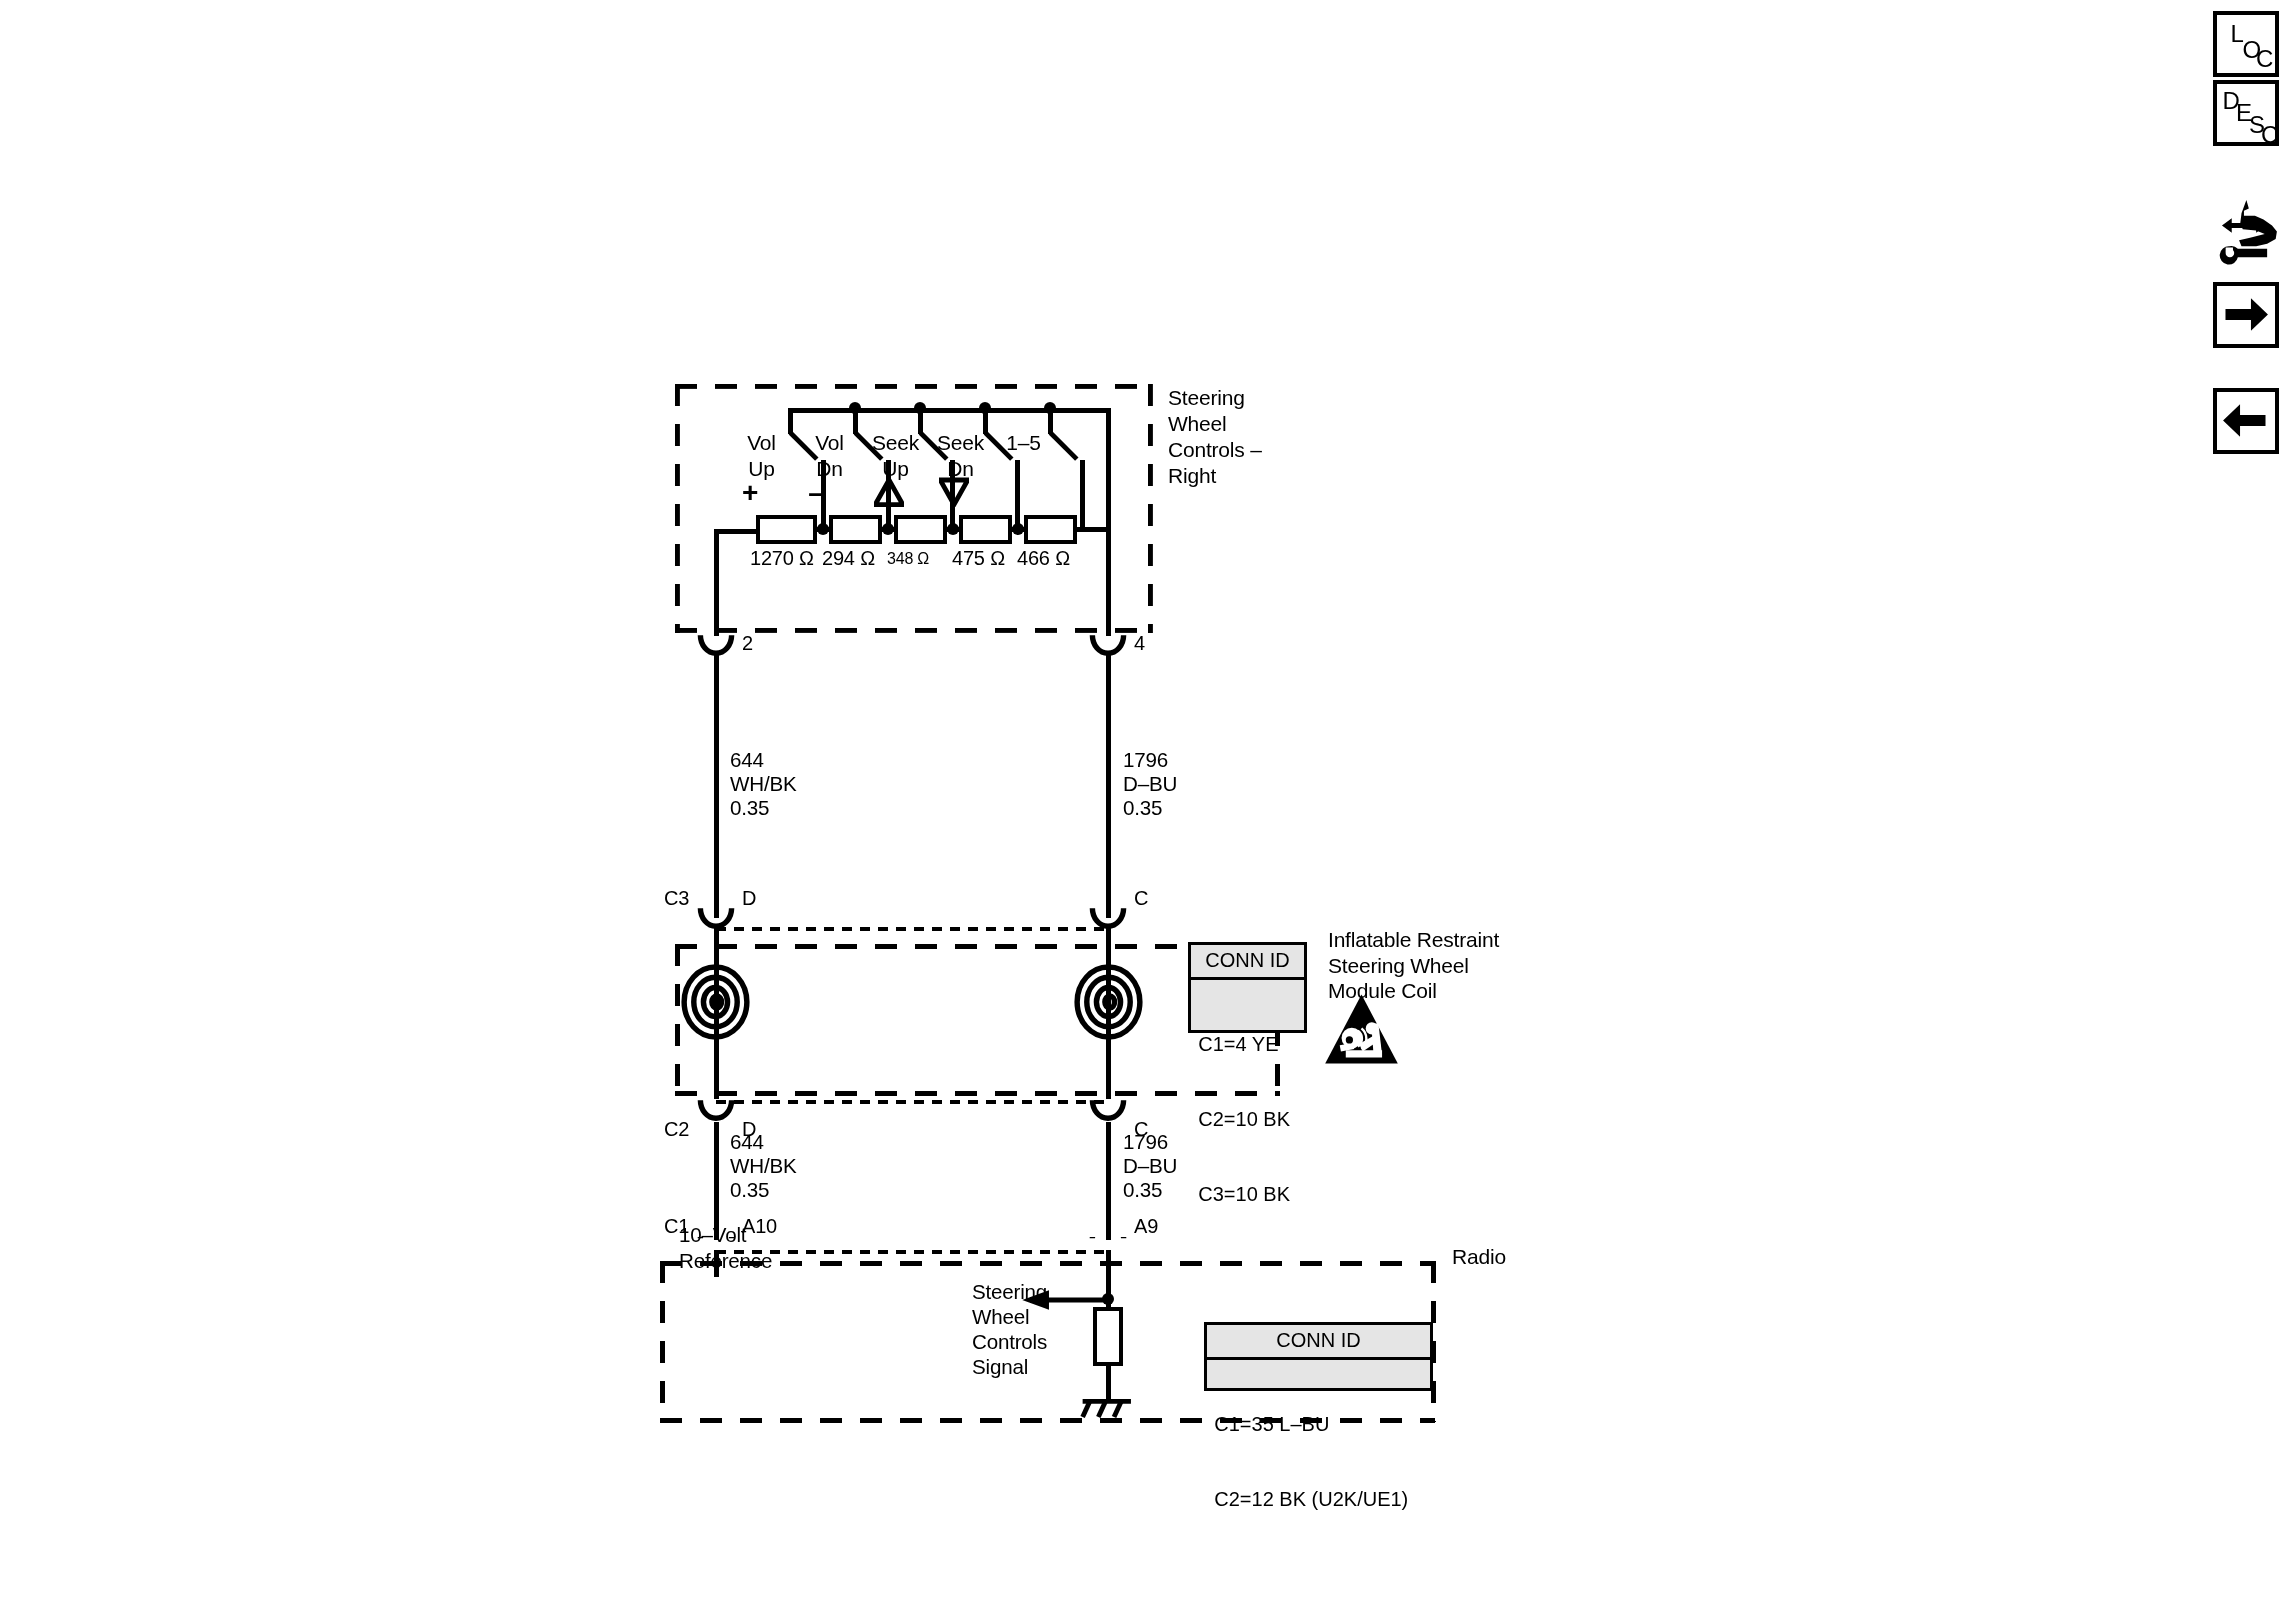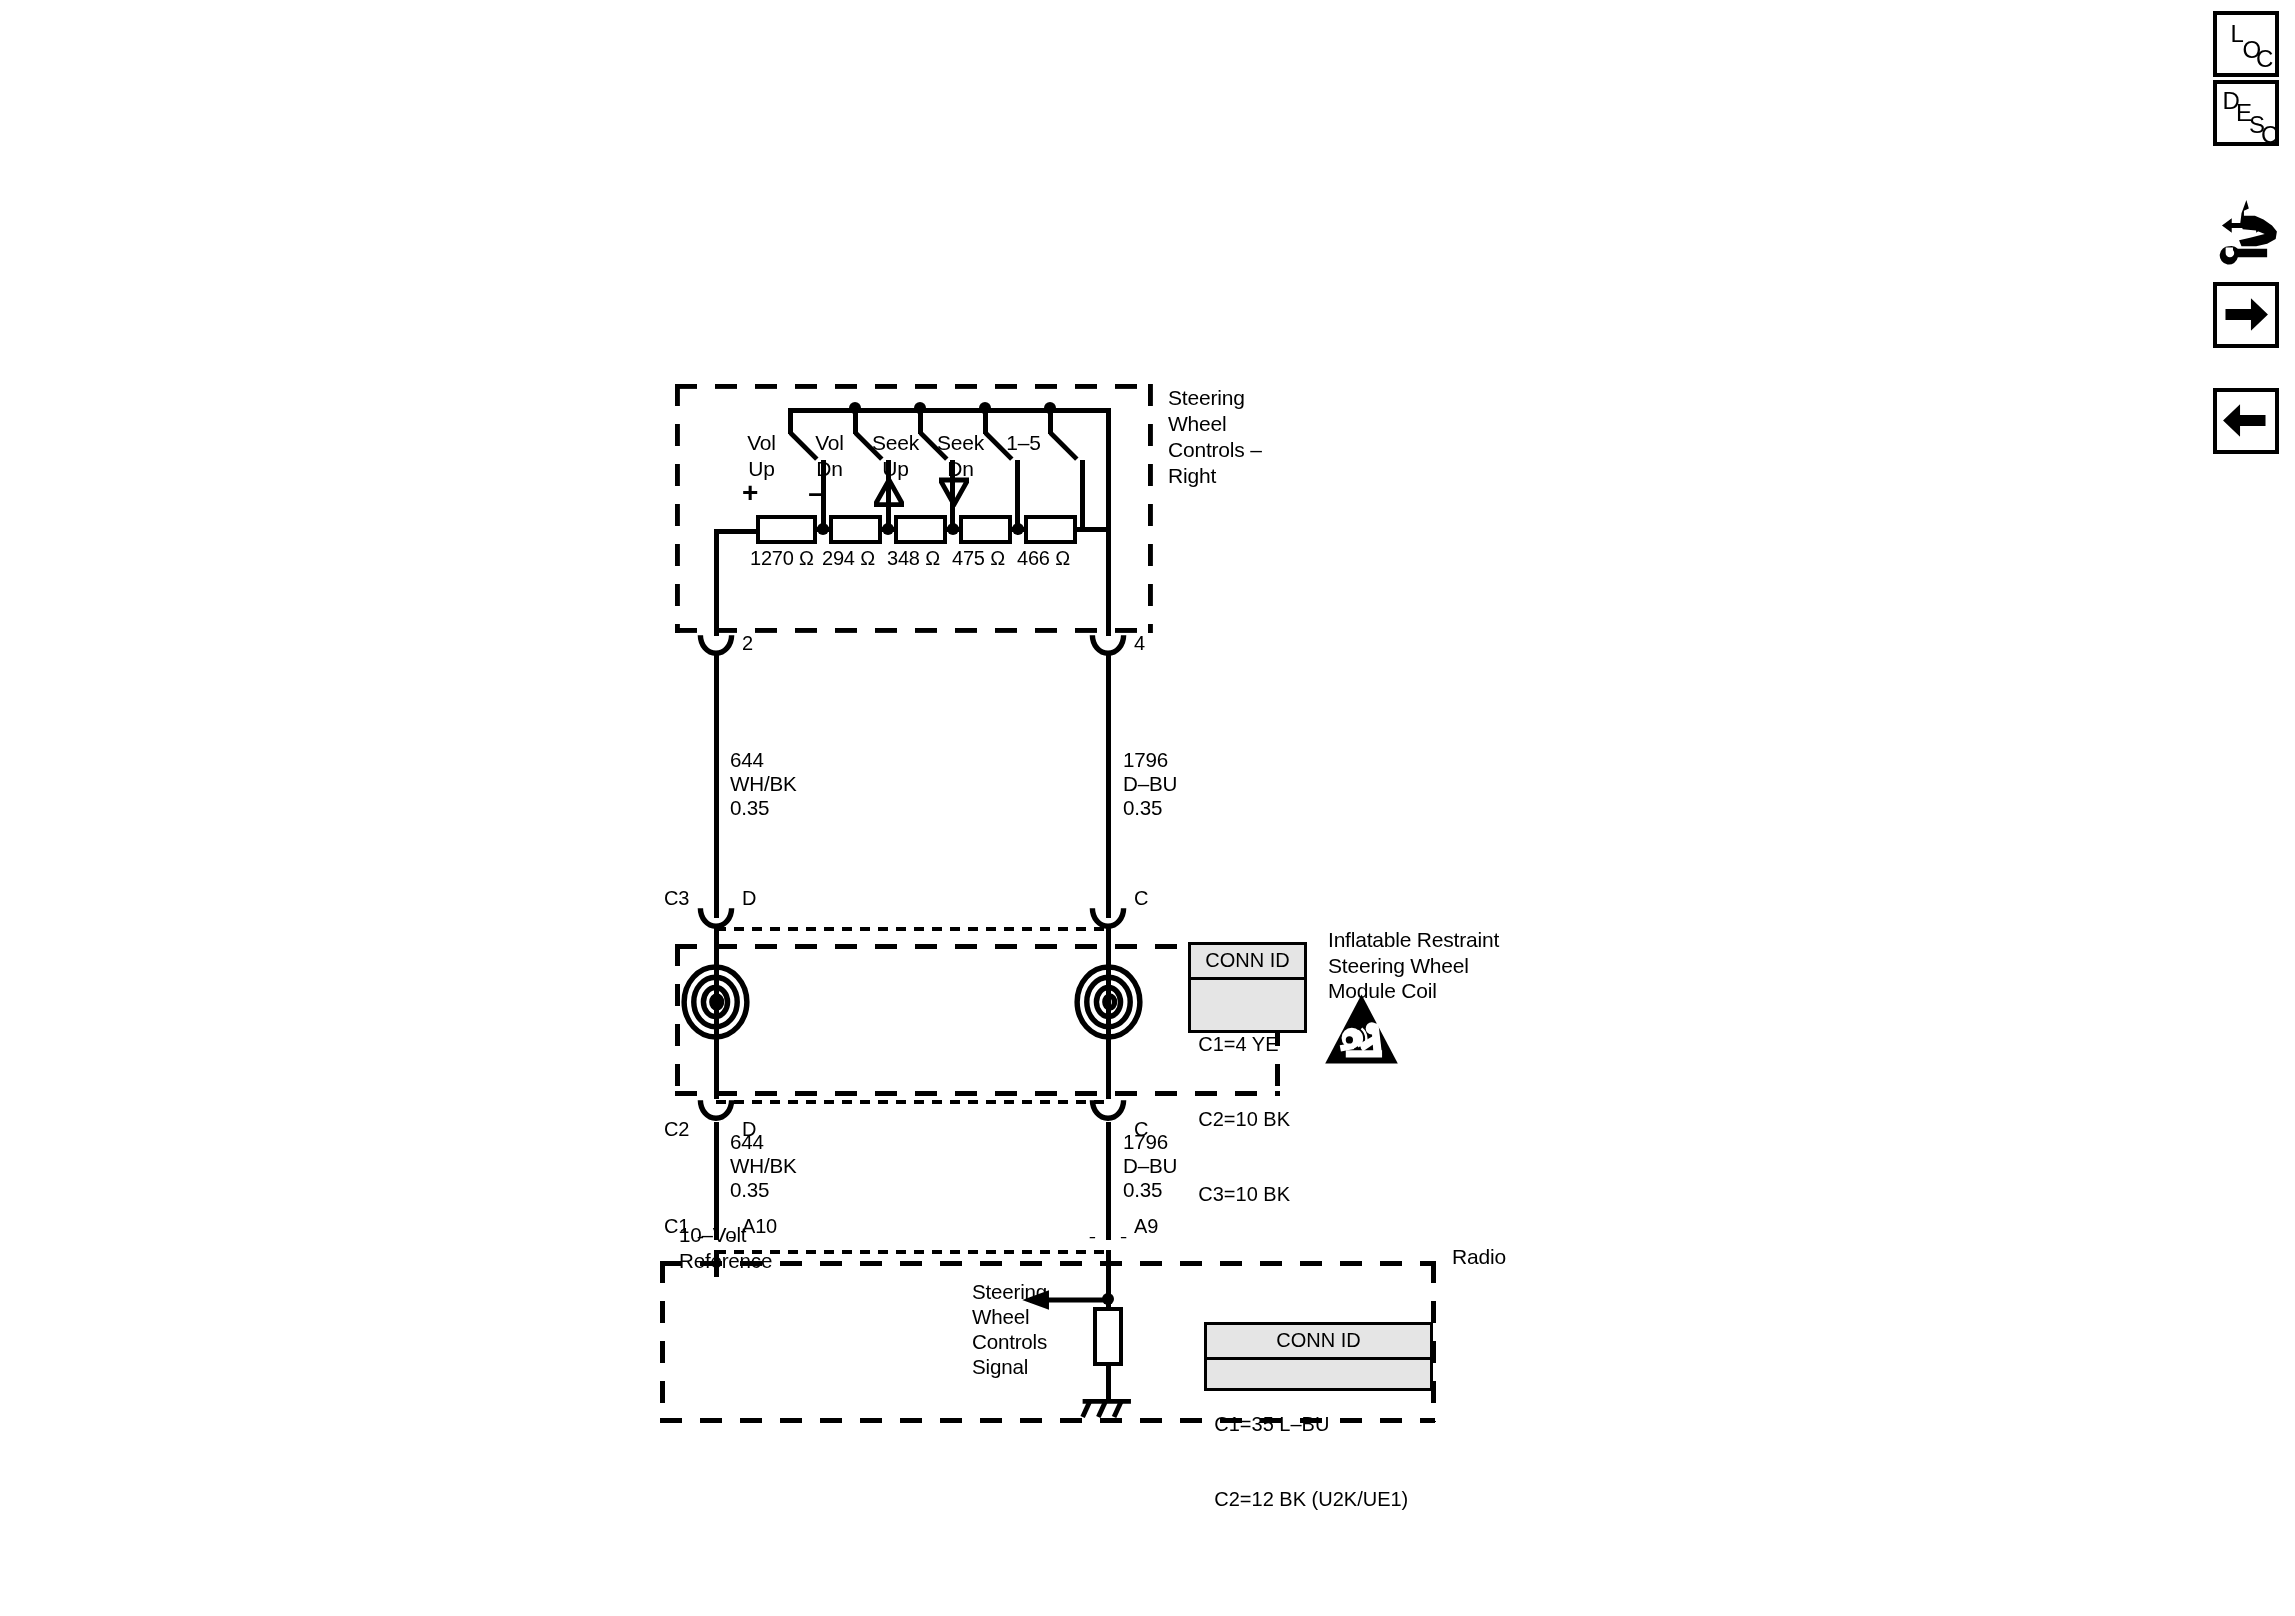--- a/index.html
+++ b/index.html
@@ -242,21 +242,21 @@
   <div class="resistor" style="left:1024px; top:515px; width:53px; height:29px;"></div>
 
   <div class="wireH thick" style="left:816px; top:527px; width:16px;"></div>
   <div class="wireH thick" style="left:881px; top:527px; width:16px;"></div>
   <div class="wireH thick" style="left:946px; top:527px; width:16px;"></div>
   <div class="wireH thick" style="left:1011px; top:527px; width:16px;"></div>
   <div class="wireH thick" style="left:1076px; top:527px; width:33px;"></div>
 
   <div class="txt" style="left:750px; top:547px; font-size:20px;">1270 Ω</div>
   <div class="txt" style="left:822px; top:547px; font-size:20px;">294 Ω</div>
-  <div class="txt" style="left:887px; top:547px; font-size:20px;">348 Ω</div>
+  <div class="txt" style="left:887px; top:547px; font-size:16px;">348 Ω</div>
   <div class="txt" style="left:952px; top:547px; font-size:20px;">475 Ω</div>
   <div class="txt" style="left:1017px; top:547px; font-size:20px;">466 Ω</div>
 
   <svg class="conn-cup" style="left:697px; top:634px; width:38px; height:24px;" viewBox="0 0 62 40" width="38" height="24">
     <path d="M5 2 A26 30 0 0 0 57 2" fill="none" stroke="#000" stroke-width="9"></path>
   </svg>
   <div class="txt" style="left:742px; top:632px; font-size:20px;">2</div>
 
   <svg class="conn-cup" style="left:1089px; top:634px; width:38px; height:24px;" viewBox="0 0 62 40" width="38" height="24">
     <path d="M5 2 A26 30 0 0 0 57 2" fill="none" stroke="#000" stroke-width="9"></path>

